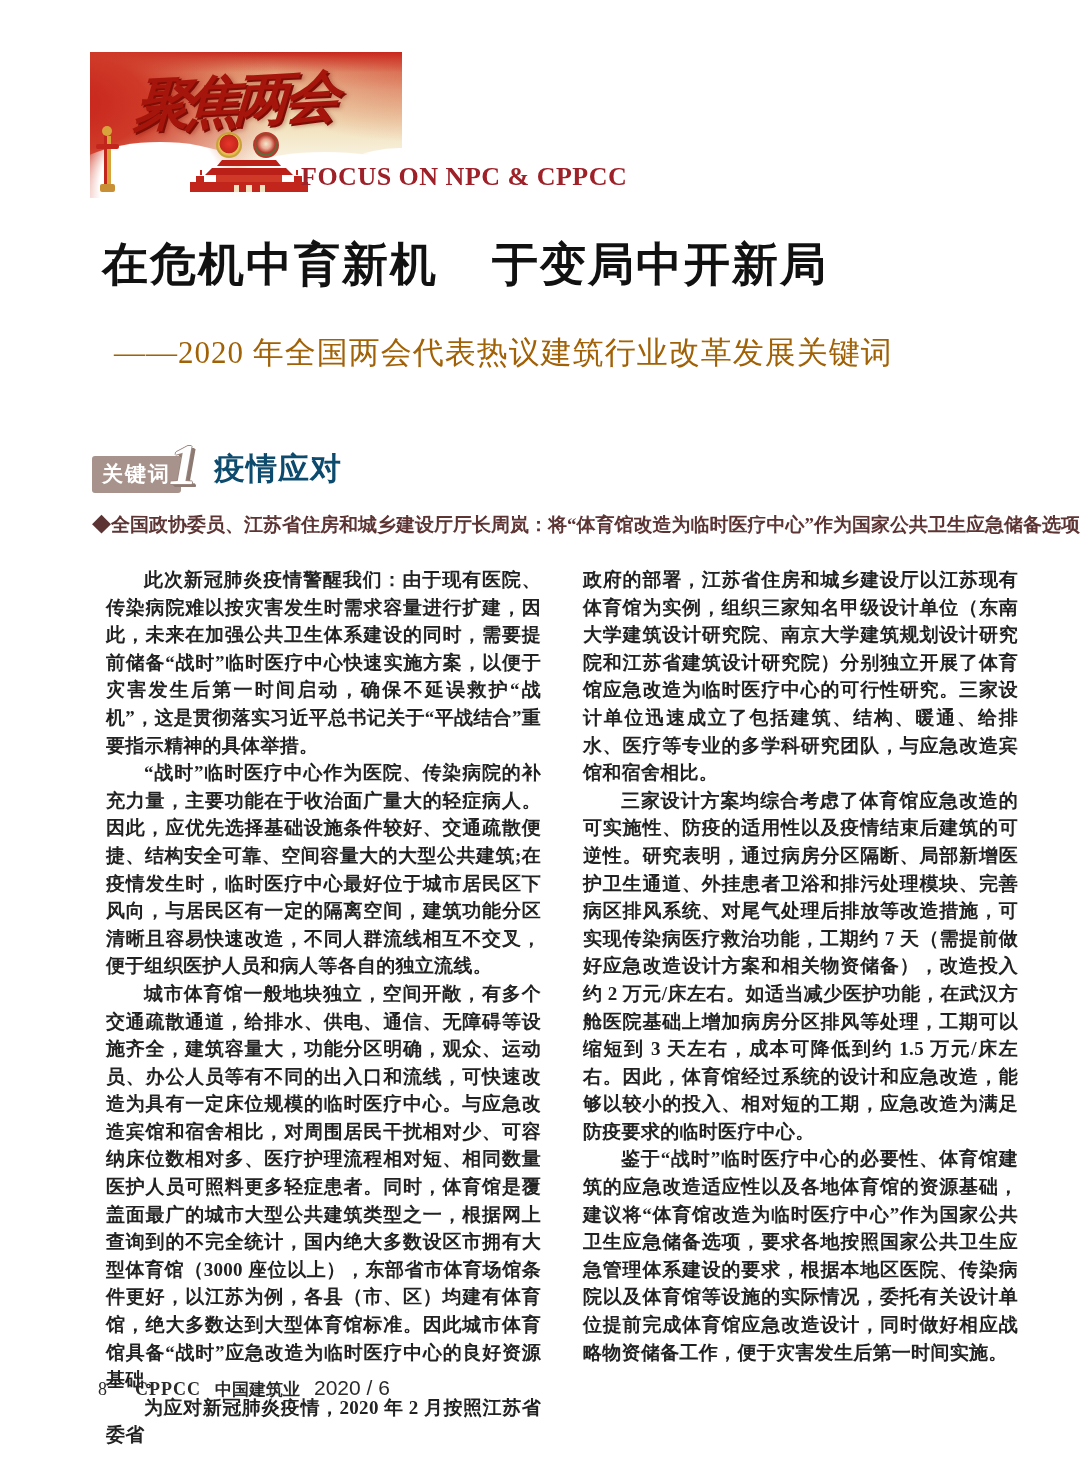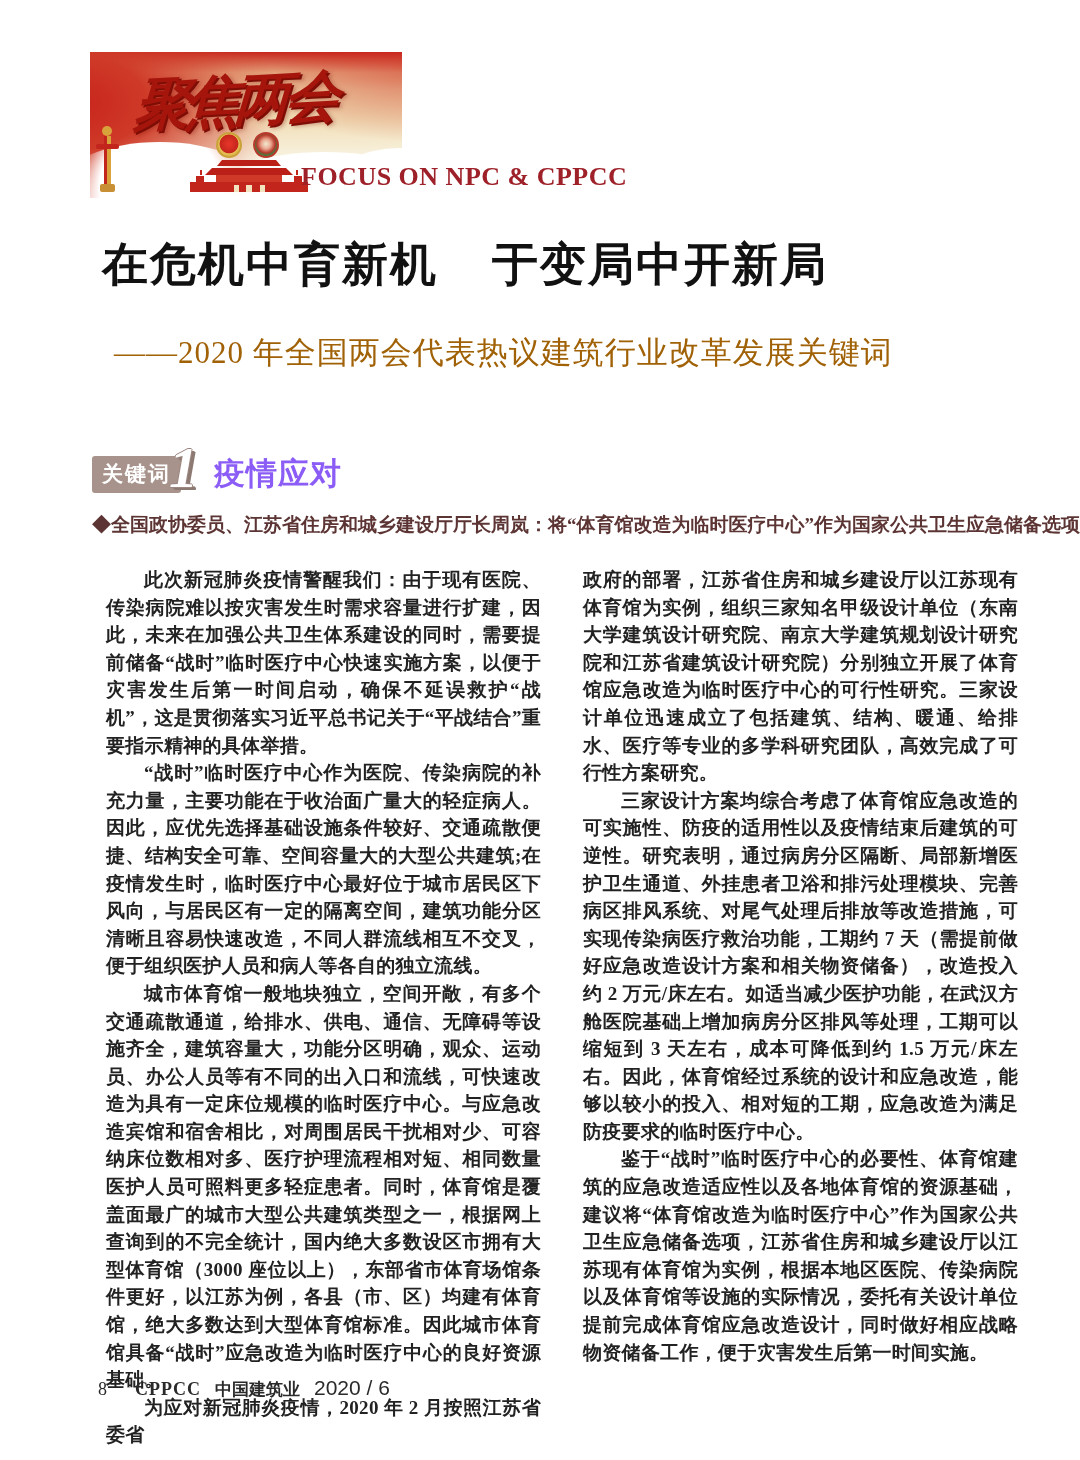--- a/index.html
+++ b/index.html
@@ -65,40 +65,40 @@
     letter-spacing:2px; white-space:nowrap;margin-left:8px;
   }
   .title .gap { display:inline-block; width:54px; }
   .subtitle {
     position:absolute; left:114px; top:306px; width:900px;
     font-family:"Liberation Serif", serif;
     font-size:31px; color:#a16207; letter-spacing:1px; white-space:nowrap;margin-top:26px;
   }
 
   
-  .keyword-row { position:absolute; left:92px; top:440px; height:60px; display:flex; align-items:center; }
+  .keyword-row { position:absolute; left:92px; top:440px; height:60px; display:flex; align-items:flex-start; }
   .kw-badge {
     display:inline-block; background:#a7938b; color:#ffffff;
     font-family:"Liberation Sans", sans-serif;
     font-size:21px; font-weight:bold; letter-spacing:2px;
     padding:4px 10px 5px 10px; border-radius:3px;
     align-self:flex-start; margin-top:16px;
   }
   .kw-number {
     font-family:"Liberation Serif", serif;
     font-size:58px; font-weight:bold; font-style:italic;
     color:#ffffff; line-height:1;
     margin-left:-12px; margin-top:-4px;
     text-shadow:-1px 0 #9c8880, 0 -1px #9c8880, 1px 0 #9c8880, 0 1px #9c8880,
                 3px 2px 0 #8d7a72, 4px 3px 0 #8d7a72;
     z-index:2;
   }
   .kw-label {
     font-family:"Liberation Sans", sans-serif;
-    font-size:31px; font-weight:bold; color:#8b5cf6;
+    font-size:31px; font-weight:bold; color:#0c4a6e;
     margin-left:16px; margin-top:8px; letter-spacing:1px;
   }
 
   
   .highlight {
     position:absolute; left:92px; top:512px; width:915px;
     font-family:"Liberation Serif", serif;
     font-size:19px; font-weight:bold; color:#5c3434;
     letter-spacing:0; white-space:nowrap;
   }
@@ -184,23 +184,23 @@
   <div class="highlight">◆全国政协委员、江苏省住房和城乡建设厅厅长周岚：将“体育馆改造为临时医疗中心”作为国家公共卫生应急储备选项</div>
 
   <div class="columns">
     <div class="col">
       <p>此次新冠肺炎疫情警醒我们：由于现有医院、传染病院难以按灾害发生时需求容量进行扩建，因此，未来在加强公共卫生体系建设的同时，需要提前储备“战时”临时医疗中心快速实施方案，以便于灾害发生后第一时间启动，确保不延误救护“战机”，这是贯彻落实习近平总书记关于“平战结合”重要指示精神的具体举措。</p>
       <p>“战时”临时医疗中心作为医院、传染病院的补充力量，主要功能在于收治面广量大的轻症病人。因此，应优先选择基础设施条件较好、交通疏散便捷、结构安全可靠、空间容量大的大型公共建筑;在疫情发生时，临时医疗中心最好位于城市居民区下风向，与居民区有一定的隔离空间，建筑功能分区清晰且容易快速改造，不同人群流线相互不交叉，便于组织医护人员和病人等各自的独立流线。</p>
       <p>城市体育馆一般地块独立，空间开敞，有多个交通疏散通道，给排水、供电、通信、无障碍等设施齐全，建筑容量大，功能分区明确，观众、运动员、办公人员等有不同的出入口和流线，可快速改造为具有一定床位规模的临时医疗中心。与应急改造宾馆和宿舍相比，对周围居民干扰相对少、可容纳床位数相对多、医疗护理流程相对短、相同数量医护人员可照料更多轻症患者。同时，体育馆是覆盖面最广的城市大型公共建筑类型之一，根据网上查询到的不完全统计，国内绝大多数设区市拥有大型体育馆（3000 座位以上），东部省市体育场馆条件更好，以江苏为例，各县（市、区）均建有体育馆，绝大多数达到大型体育馆标准。因此城市体育馆具备“战时”应急改造为临时医疗中心的良好资源基础。</p>
       <p>为应对新冠肺炎疫情，2020 年 2 月按照江苏省委省</p>
     </div>
     <div class="col">
-      <p class="no-indent">政府的部署，江苏省住房和城乡建设厅以江苏现有体育馆为实例，组织三家知名甲级设计单位（东南大学建筑设计研究院、南京大学建筑规划设计研究院和江苏省建筑设计研究院）分别独立开展了体育馆应急改造为临时医疗中心的可行性研究。三家设计单位迅速成立了包括建筑、结构、暖通、给排水、医疗等专业的多学科研究团队，高效完成了可行性方案研究。</p>
+      <p class="no-indent">政府的部署，江苏省住房和城乡建设厅以江苏现有体育馆为实例，组织三家知名甲级设计单位（东南大学建筑设计研究院、南京大学建筑规划设计研究院和江苏省建筑设计研究院）分别独立开展了体育馆应急改造为临时医疗中心的可行性研究。三家设计单位迅速成立了包括建筑、结构、暖通、给排水、医疗等专业的多学科研究团队，与应急改造宾馆和宿舍相比。</p>
       <p>三家设计方案均综合考虑了体育馆应急改造的可实施性、防疫的适用性以及疫情结束后建筑的可逆性。研究表明，通过病房分区隔断、局部新增医护卫生通道、外挂患者卫浴和排污处理模块、完善病区排风系统、对尾气处理后排放等改造措施，可实现传染病医疗救治功能，工期约 7 天（需提前做好应急改造设计方案和相关物资储备），改造投入约 2 万元/床左右。如适当减少医护功能，在武汉方舱医院基础上增加病房分区排风等处理，工期可以缩短到 3 天左右，成本可降低到约 1.5 万元/床左右。因此，体育馆经过系统的设计和应急改造，能够以较小的投入、相对短的工期，应急改造为满足防疫要求的临时医疗中心。</p>
-      <p>鉴于“战时”临时医疗中心的必要性、体育馆建筑的应急改造适应性以及各地体育馆的资源基础，建议将“体育馆改造为临时医疗中心”作为国家公共卫生应急储备选项，江苏省住房和城乡建设厅以江苏现有体育馆为实例，根据本地区医院、传染病院以及体育馆等设施的实际情况，委托有关设计单位提前完成体育馆应急改造设计，同时做好相应战略物资储备工作，便于灾害发生后第一时间实施。</p>
+      <p>鉴于“战时”临时医疗中心的必要性、体育馆建筑的应急改造适应性以及各地体育馆的资源基础，建议将“体育馆改造为临时医疗中心”作为国家公共卫生应急储备选项，要求各地按照国家公共卫生应急管理体系建设的要求，根据本地区医院、传染病院以及体育馆等设施的实际情况，委托有关设计单位提前完成体育馆应急改造设计，同时做好相应战略物资储备工作，便于灾害发生后第一时间实施。</p>
     </div>
   </div>
 
   <div class="footer">
     <span class="pagenum">8</span>
     <span class="brand">CPPCC</span>
     <span class="journal">中国建筑业</span>
     <span class="issue">2020 / 6</span>
   </div>
 

